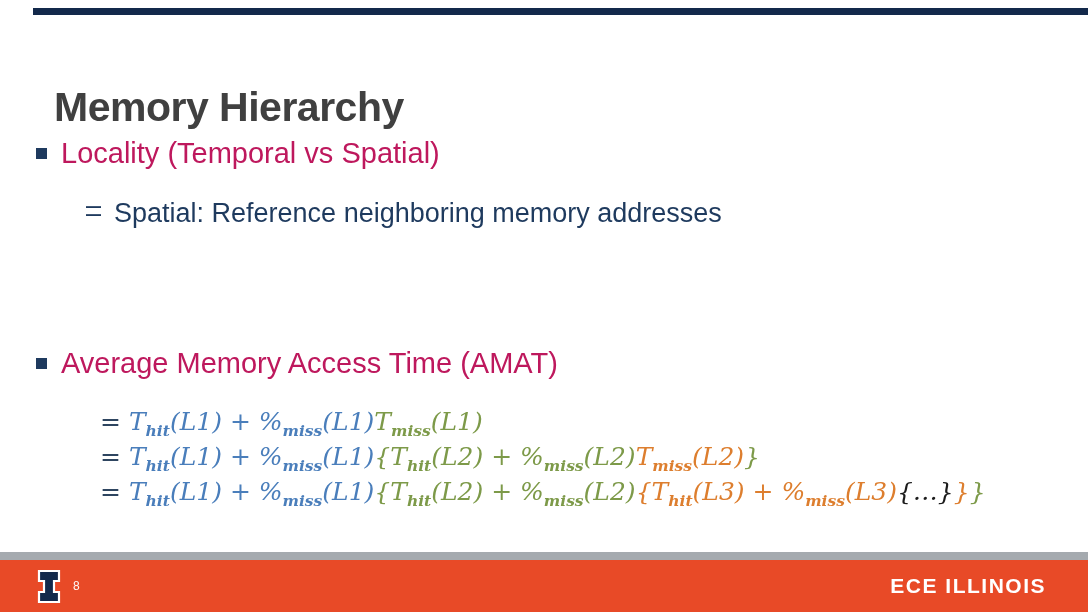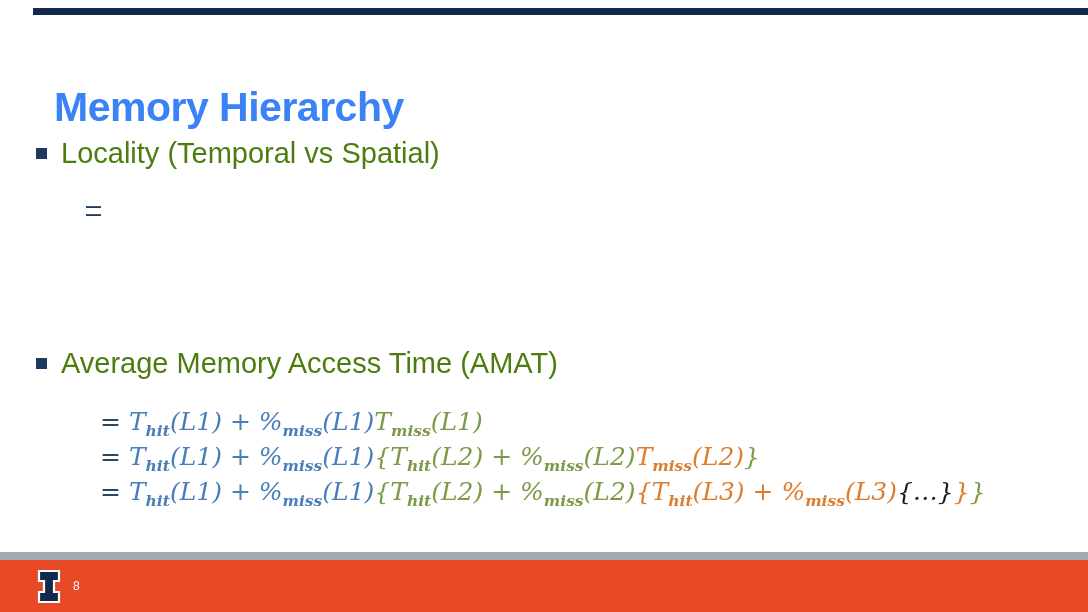--- a/index.html
+++ b/index.html
@@ -5,29 +5,29 @@
   html,body{margin:0;padding:0;}
   body{
     width:1088px;height:612px;position:relative;overflow:hidden;
     background:#ffffff;font-family:"Liberation Sans",sans-serif;
   }
   .top-bar{
     position:absolute;left:33px;right:0;top:8px;height:7px;background:#13294b;
   }
   .slide-title{
     position:absolute;left:54px;top:58px;
-    font-size:41px;font-weight:bold;color:#3b82f6;letter-spacing:-0.5px;
+    font-size:41px;font-weight:bold;color:#404040;letter-spacing:-0.5px;
     line-height:1.1;
   }
   .bullet-row{position:absolute;left:36px;display:flex;align-items:flex-start;}
   .bullet-row .bullet-square{
     width:11px;height:11px;background:#1e3a5e;margin-top:10px;flex:0 0 auto;
   }
   .bullet-row .bullet-label{
-    margin-left:14px;font-size:29px;color:#4d7c0f;line-height:1.1;
+    margin-left:14px;font-size:29px;color:#be185d;line-height:1.1;
   }
   .bullet-row-1{top:138px;}
   .bullet-row-2{top:348px;}
   .sub-bullets{
     position:absolute;left:86px;top:186px;width:950px;color:#1e3a5e;
   }
   .sub-bullet{
     position:relative;padding-left:28px;font-size:27px;line-height:39px;
     max-width:930px;
   }
@@ -68,20 +68,21 @@
   <span class="bullet-square"></span>
   <span class="bullet-label">Locality (Temporal vs Spatial)</span>
 </div>
 
 <div class="sub-bullets">
   <div class="sub-bullet">
     <span class="dash">–</span>
   </div>
   <div class="sub-bullet">
     <span class="dash">–</span>
+    <span>Spatial: Reference neighboring memory addresses</span>
   </div>
 </div>
 
 <div class="bullet-row bullet-row-2">
   <span class="bullet-square"></span>
   <span class="bullet-label">Average Memory Access Time (AMAT)</span>
 </div>
 
 <div class="formulas">
   <div class="formula-line"><span style="color: rgb(46, 69, 96);">= </span><span style="color: rgb(74, 126, 187);">T<sub>hit</sub></span><span style="color: rgb(74, 126, 187);">(L1) + </span><span style="color: rgb(74, 126, 187);">%<sub>miss</sub></span><span style="color: rgb(74, 126, 187);">(L1)</span><span style="color: rgb(125, 154, 73);">T<sub>miss</sub></span><span style="color: rgb(125, 154, 73);">(L1)</span></div>
@@ -91,13 +92,14 @@
 
 <div class="footer-gray"></div>
 
 <div class="footer-band">
   <div class="footer-left">
     <svg width="24" height="35" viewBox="0 0 24 35">
       <path d="M2 2 h20 v10 h-5 v11 h5 v10 h-20 v-10 h5 v-11 h-5 z" fill="#13294b" stroke="#ffffff" stroke-width="2.2"></path>
     </svg>
     <span class="page-number">8</span>
   </div>
+  <span class="brand-wordmark">ECE ILLINOIS</span>
 </div>
 
 </body></html>

